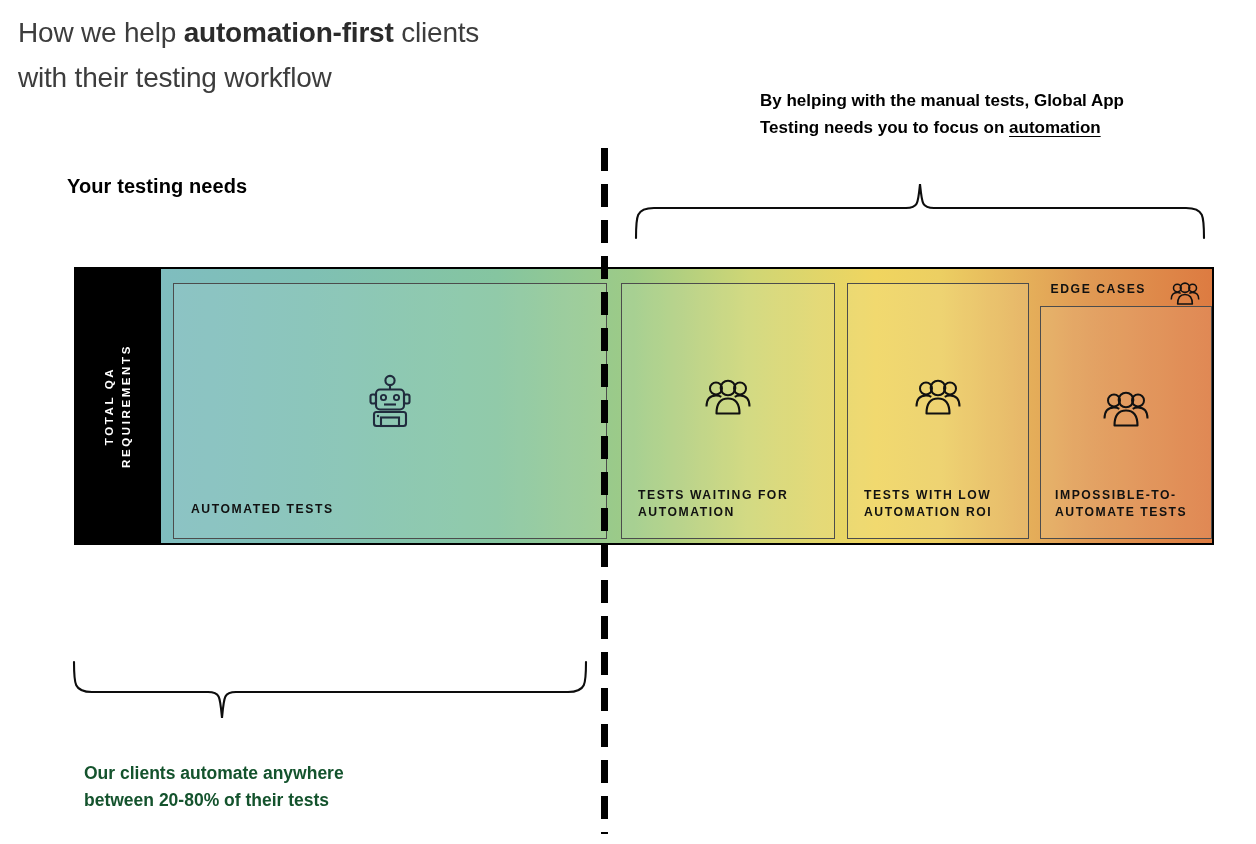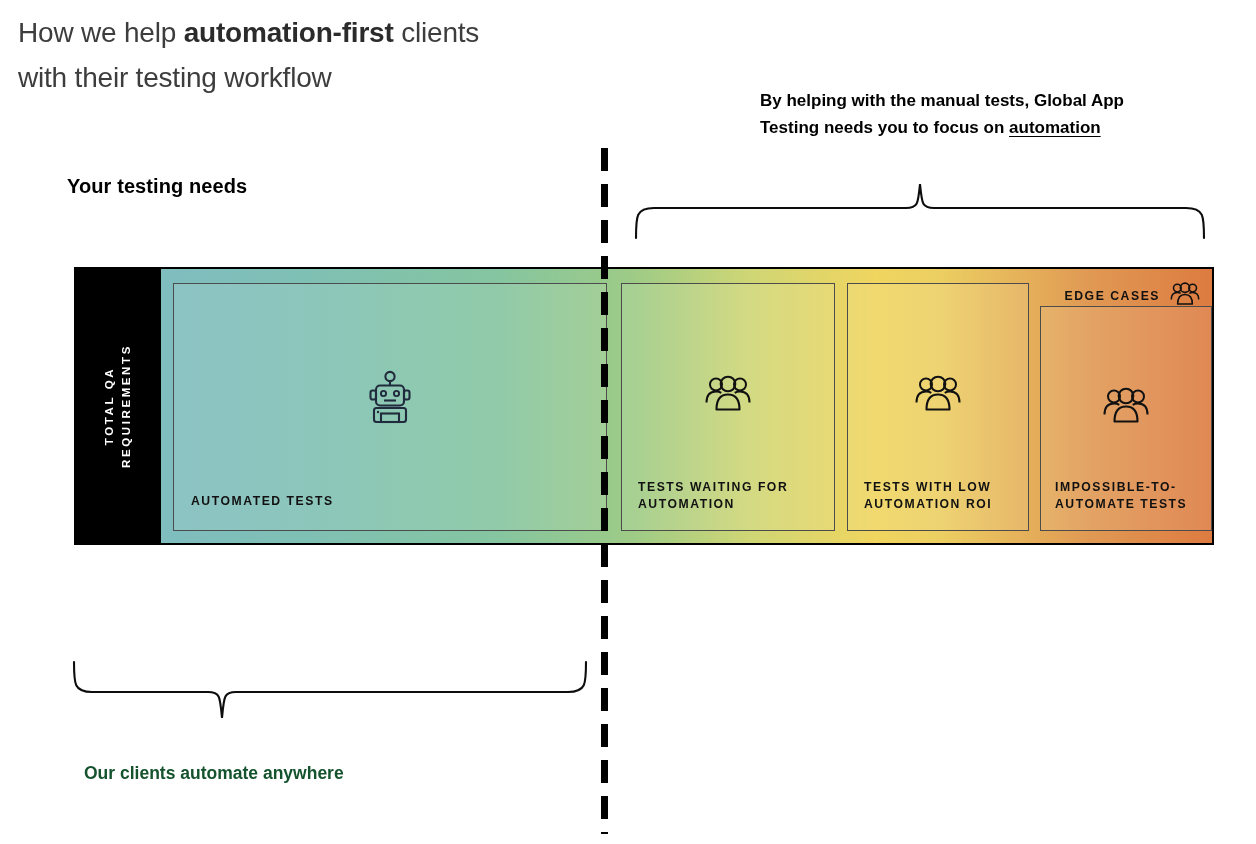--- a/index.html
+++ b/index.html
@@ -116,21 +116,21 @@
       #dd7b41 100%);
     display: flex;
     align-items: stretch;
     overflow: hidden;
   }
 
   .panel {
     position: relative;
     box-sizing: border-box;
     border: 1.5px solid #4c4c4c;
-    margin: 14px 0 12px 0;
+    margin: 14px 0 4px 0;
     background: rgba(255,255,255,0.10);
   }
   .panel.p1 { flex: 0 0 434px; margin-left: 12px; }
   .panel.p2 { flex: 0 0 214px; margin-left: 14px; }
   .panel.p3 { flex: 0 0 182px; margin-left: 12px; }
   .panel.p4 {
     flex: 0 0 172px;
     margin-left: 11px;
     margin-top: 37px;
     margin-right: 10px;
@@ -161,22 +161,21 @@
   .panel.p2 .panel-icon { margin-top: -12px; }
   .panel.p3 .panel-icon { margin-top: -12px; }
   .panel.p4 .panel-icon { margin-top: -12px; }
 
   
   #edge-cases {
     position: absolute;
     right: 12px;
     top: 13px;
     display: flex;
-    align-items: center;
-    gap: 10px;
+    gap: 24px;
     z-index: 4;
   }
   #edge-cases .ec-text {
     font-size: 12.2px;
     font-weight: 700;
     letter-spacing: 1.55px;
     color: #111;
   }
 
   
@@ -310,15 +309,16 @@
 </div>
 
 <div class="brace" id="brace-bottom">
   <svg width="524" height="62" viewBox="0 0 524 62" fill="none" xmlns="http://www.w3.org/2000/svg">
     <path d="M6 2 C6 24, 6 32, 24 32 L140 32 C152 32, 152 36, 154 58 C156 36, 156 32, 168 32 L500 32 C518 32, 518 24, 518 2" stroke="#0d0d0d" stroke-width="2.1" fill="none" stroke-linecap="round"></path>
   </svg>
 </div>
 
 <div id="bottom-note">
   <span>Our clients automate anywhere</span><br>
+  <span>between 20-80% of their tests</span>
 </div>
 
 <div id="divider"></div>
 
 </body></html>

